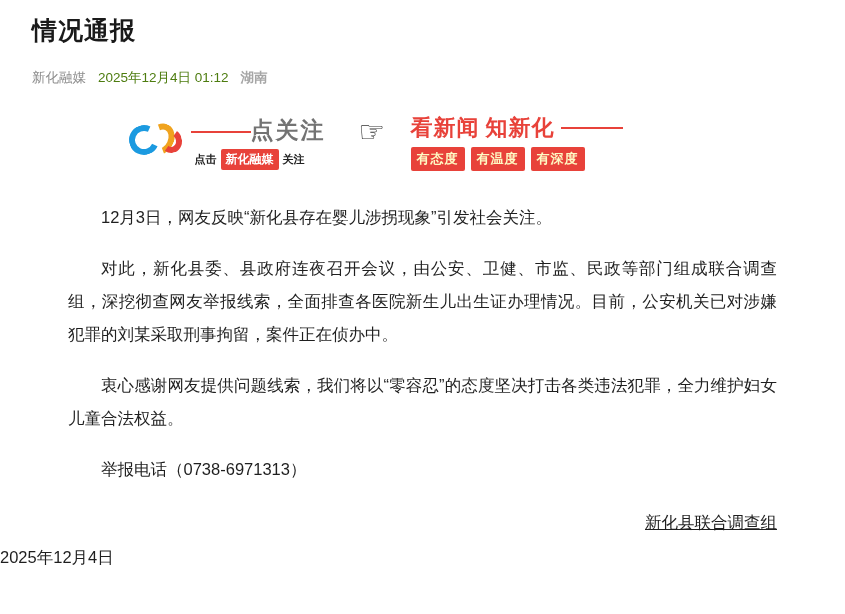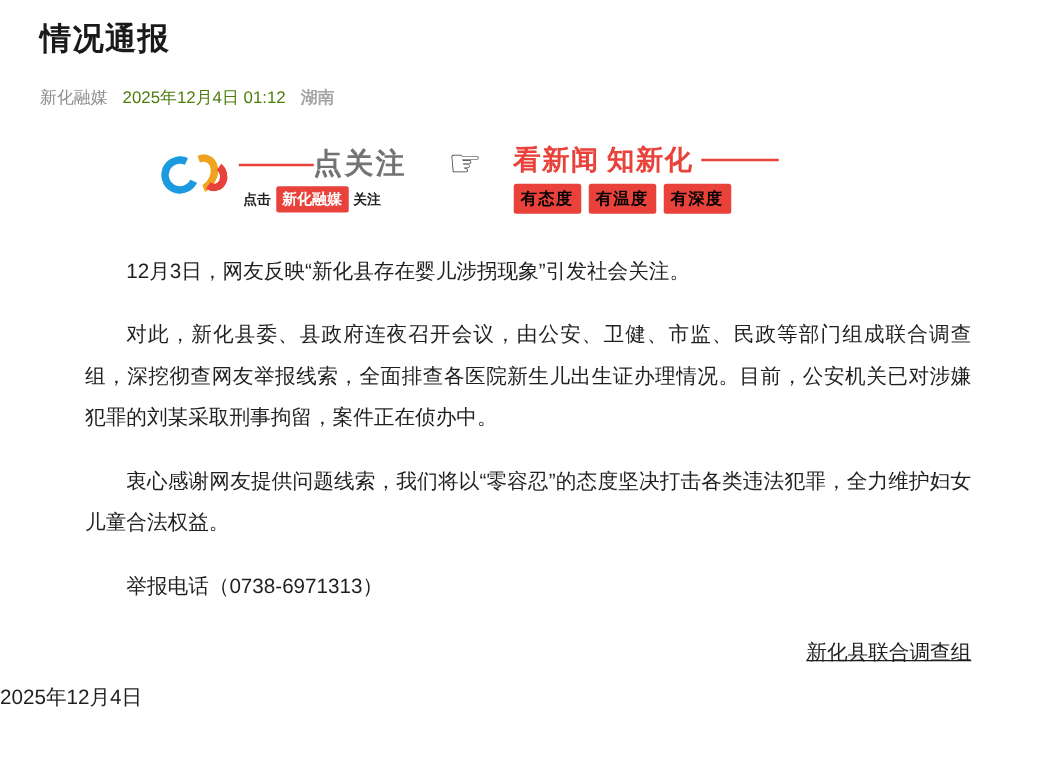--- a/index.html
+++ b/index.html
@@ -180,21 +180,21 @@
   }
   .tag-row {
     position: absolute;
     left: 0;
     top: 34px;
     display: flex;
     gap: 6px;
   }
   .tag {
     background: #e8423a;
-    color: #000000;
+    color: #fef9c3;
     font-size: 13px;
     font-weight: bold;
     padding: 3px 6px;
     letter-spacing: 1px;
     border-radius: 2px;
   }
 
   
   .body-text {
     margin: 26px 68px 0 68px;

